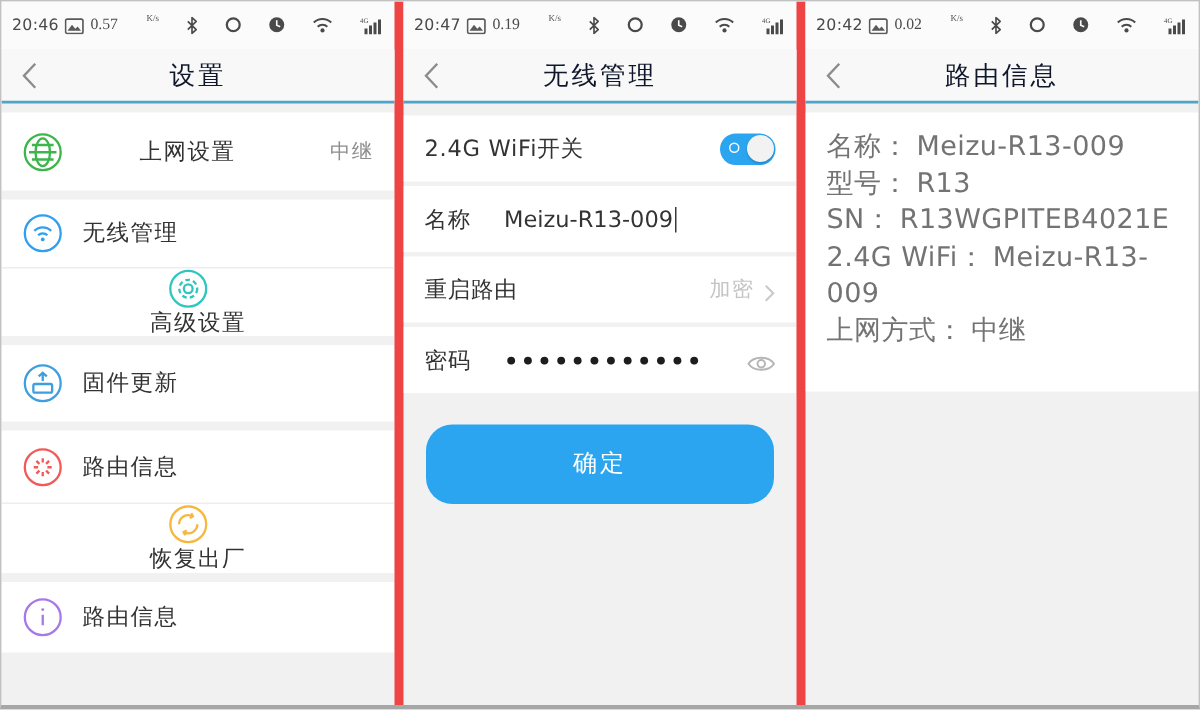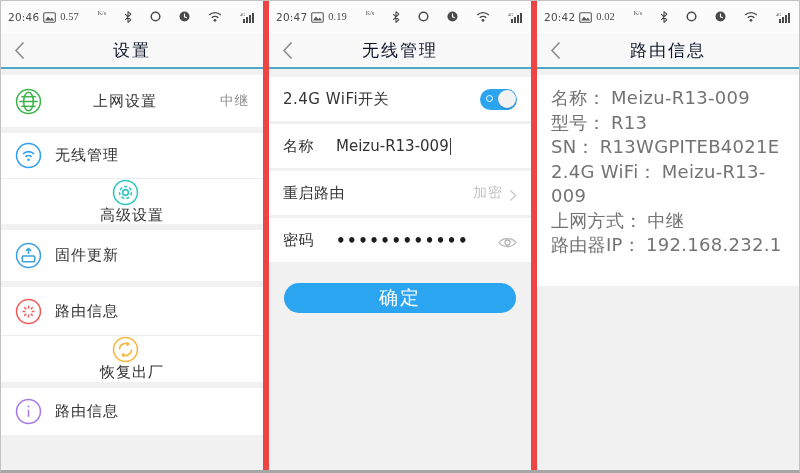--- a/index.html
+++ b/index.html
@@ -54,22 +54,22 @@
   .fdim { margin-left:auto; font-size:14px; color:#c4c4c4; letter-spacing:1px; }
   .chev { width:8px; height:13px; margin-left:6px; }
   .eye { margin-left:auto; width:19px; height:13px; cursor:pointer; }
   .tog { width:37px; height:21px; border-radius:11px; background:#2ba5f0;
          position:relative; margin-left:auto; cursor:pointer; }
   .tog .knob { position:absolute; right:1.5px; top:1.5px; width:18px; height:18px;
                border-radius:50%; background:#f2f2f2; box-shadow:0 1px 1.5px rgba(0,0,0,.2); }
   .tog .ring { position:absolute; left:6px; top:6.5px; width:7px; height:7px;
                border:1.6px solid rgba(255,255,255,.95); border-radius:50%; }
   .btn-wrap { padding:18px 15px 0; }
-  .btn { height:30px; border-radius:17.5px; background:#2ba5f0; color:#fff;
-         font-size:19px; letter-spacing:2px; display:flex; align-items:center;
+  .btn { height:53px; border-radius:17.5px; background:#2ba5f0; color:#fff;
+         font-size:16px; letter-spacing:2px; display:flex; align-items:center;
          justify-content:center; cursor:pointer; }
 
   
   .card { background:#fff; padding:11px 14px 28px; }
   .iline { font-size:18px; color:#737373; line-height:24.5px; letter-spacing:.3px; }
   .iline .sep { margin-right:5px; }
 </style>
 </head>
 <body>
 
@@ -394,18 +394,17 @@
       <div class="title">路由信息</div>
     </div>
     <div class="accent" style="background:#4fa5c8"></div>
     <div class="content">
       <div class="card">
         <div class="iline"><span>名称</span><span class="sep">：</span><span>Meizu-R13-009</span></div>
         <div class="iline"><span>型号</span><span class="sep">：</span><span>R13</span></div>
         <div class="iline"><span>SN</span><span class="sep">：</span><span>R13WGPITEB4021E</span></div>
         <div class="iline"><span>2.4G WiFi</span><span class="sep">：</span><span>Meizu-R13-009</span></div>
         <div class="iline"><span>上网方式</span><span class="sep">：</span><span>中继</span></div>
-        <div class="iline"><span>路由器IP</span><span class="sep">：</span><span>192.168.232.1</span></div>
       </div>
     </div>
   </div>
 
 </div>
 
 </body></html>

